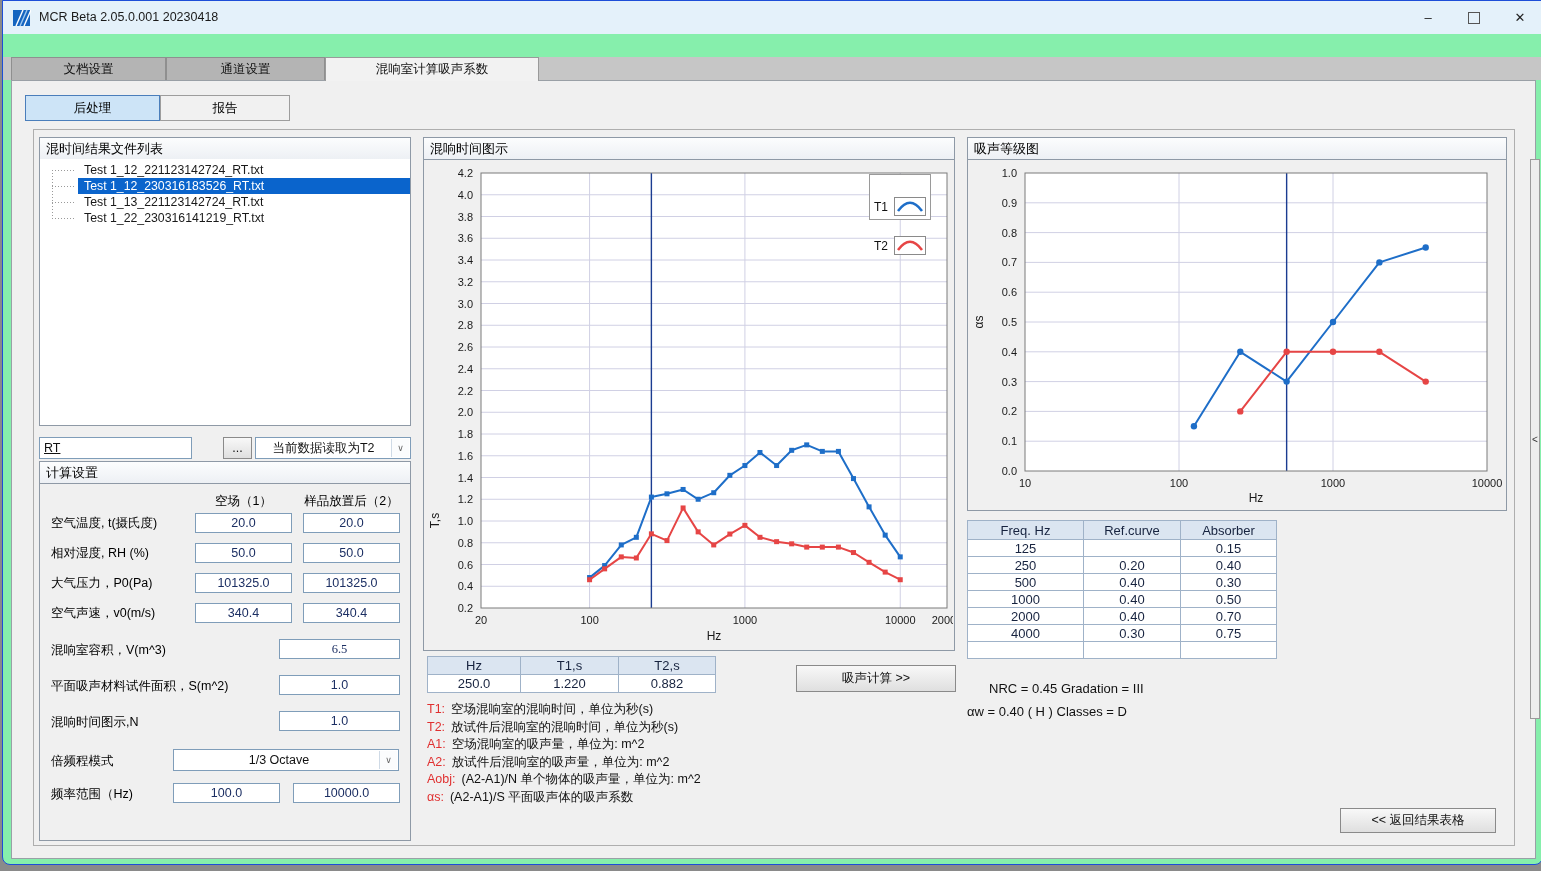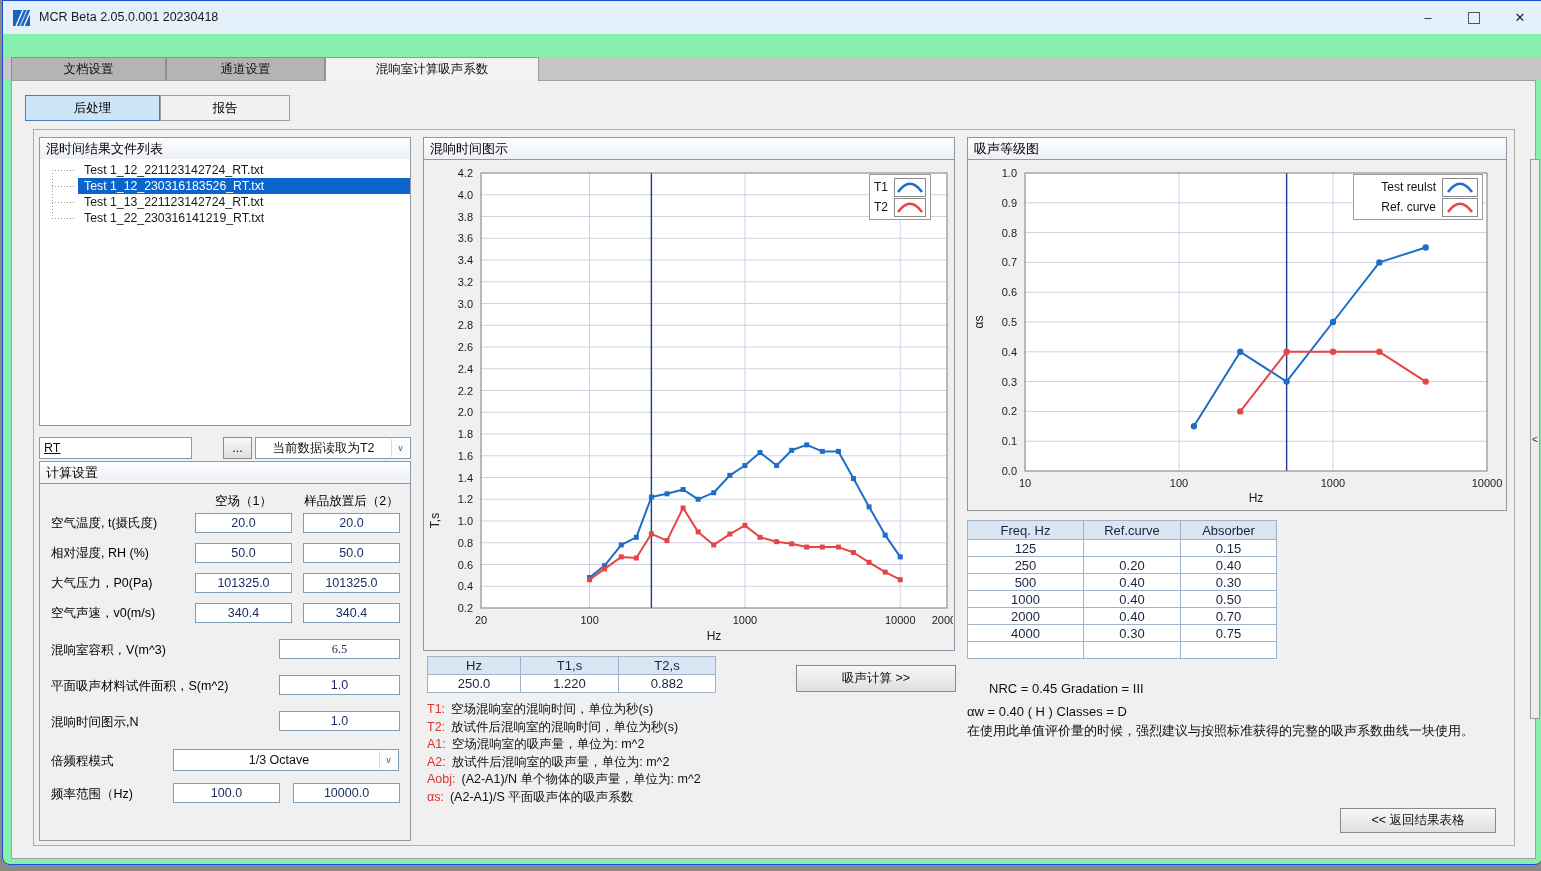--- a/index.html
+++ b/index.html
@@ -45,21 +45,21 @@
   table.dt{border-collapse:collapse;position:absolute;background:#fff;border:1px solid #6f8096;}
   table.dt th{background:#dbe5f1;font-weight:normal;}
   table.dt th,table.dt td{border:1px solid #9fb2c8;font-size:13px;color:#17233f;text-align:center;padding:0;}
   
   .annline{height:17.6px;line-height:17.6px;font-size:12.5px;white-space:nowrap;}
   .annkey{color:#e03030;}
   .anntext{color:#111;margin-left:6px;}
   .restext{position:absolute;font-size:13px;color:#111;white-space:nowrap;}
   
   .legend{border:1px solid #9a9a9a;background:#fff;padding:2px 4px;display:flex;flex-direction:column;justify-content:space-around;}
-  .legrow{display:flex;align-items:center;justify-content:flex-end;gap:6px;height:21px;}
+  .legrow{display:flex;align-items:center;justify-content:flex-end;gap:6px;height:21px;margin-top:20px;}
   .leglab{font-size:12px;color:#111;}
   .legbox{width:34px;height:17px;border:1px solid #8a8a8a;background:#fff;display:flex;align-items:center;justify-content:center;}
   
   #splitter{left:1527px;top:158px;width:10px;height:560px;background:#ededed;border:1px solid #9a9a9a;display:flex;align-items:center;justify-content:center;font-size:10px;color:#333;}
 </style>
 </head>
 <body>
 
 <div id="win">
 
@@ -341,38 +341,20 @@
       <circle cx="456.7172386645062" cy="88.5" r="3.2" fill="#1e6ec8"></circle>
       <polyline points="271.3,252.4 317.6,192.8 364.0,192.8 410.4,192.8 456.7,222.6" fill="none" stroke="#e64545" stroke-width="2" stroke-linejoin="round"></polyline>
       <circle cx="271.2827613354938" cy="252.4" r="3.2" fill="#e64545"></circle>
       <circle cx="317.6413806677469" cy="192.8" r="3.2" fill="#e64545"></circle>
       <circle cx="364" cy="192.8" r="3.2" fill="#e64545"></circle>
       <circle cx="410.3586193322531" cy="192.8" r="3.2" fill="#e64545"></circle>
       <circle cx="456.7172386645062" cy="222.60000000000002" r="3.2" fill="#e64545"></circle>
       <text x="287" y="343" text-anchor="middle" font-size="12" fill="#1a1a1a" font-family="Liberation Sans, DejaVu Sans, sans-serif">Hz</text>
       <text x="14" y="163" text-anchor="middle" font-size="12" fill="#1a1a1a" font-family="Liberation Sans, DejaVu Sans, sans-serif" transform="rotate(-90 14 163)">αs</text>
     </svg>
-  <div class="abs legend" style="left:1350px;top:173px;width:130px;height:46px">
-    <div class="legrow">
-      <span class="leglab">Test reulst</span>
-      <span class="legbox">
-          <svg width="30" height="15">
-            <path d="M3,12 C11,1 19,1 27,12" fill="none" stroke-width="2.5" stroke="#1e6ec8"></path>
-          </svg>
-        </span>
-    </div>
-    <div class="legrow">
-      <span class="leglab">Ref. curve</span>
-      <span class="legbox">
-          <svg width="30" height="15">
-            <path d="M3,12 C11,1 19,1 27,12" fill="none" stroke-width="2.5" stroke="#e64545"></path>
-          </svg>
-        </span>
-    </div>
-  </div>
 
   <table class="dt" style="left:964px;top:519px">
     <tbody>
         <tr>
       <th style="width:115px;height:18px">Freq. Hz</th>
       <th style="width:96px">Ref.curve</th>
       <th style="width:95px">Absorber</th>
     </tr>
     <tr>
           <td style="height:16px">125</td>
@@ -407,21 +389,20 @@
     <tr>
           <td style="height:16px"></td>
           <td></td>
           <td></td>
         </tr>
   </tbody>
     </table>
 
   <div class="restext" style="left:986px;top:680px">NRC = 0.45  Gradation = III</div>
   <div class="restext" style="left:964px;top:703px">αw = 0.40 ( H )   Classes = D</div>
-  <div class="restext" style="left:964px;top:721px">在使用此单值评价量的时候，强烈建议与按照标准获得的完整的吸声系数曲线一块使用。</div>
 
   <div class="abs bevelbtn" style="left:1337px;top:807px;width:156px;height:25px">&lt;&lt; 返回结果表格</div>
 
   <div class="abs" id="splitter">
       <span>&lt;</span>
     </div>
 
 </div>
 
 </body></html>

